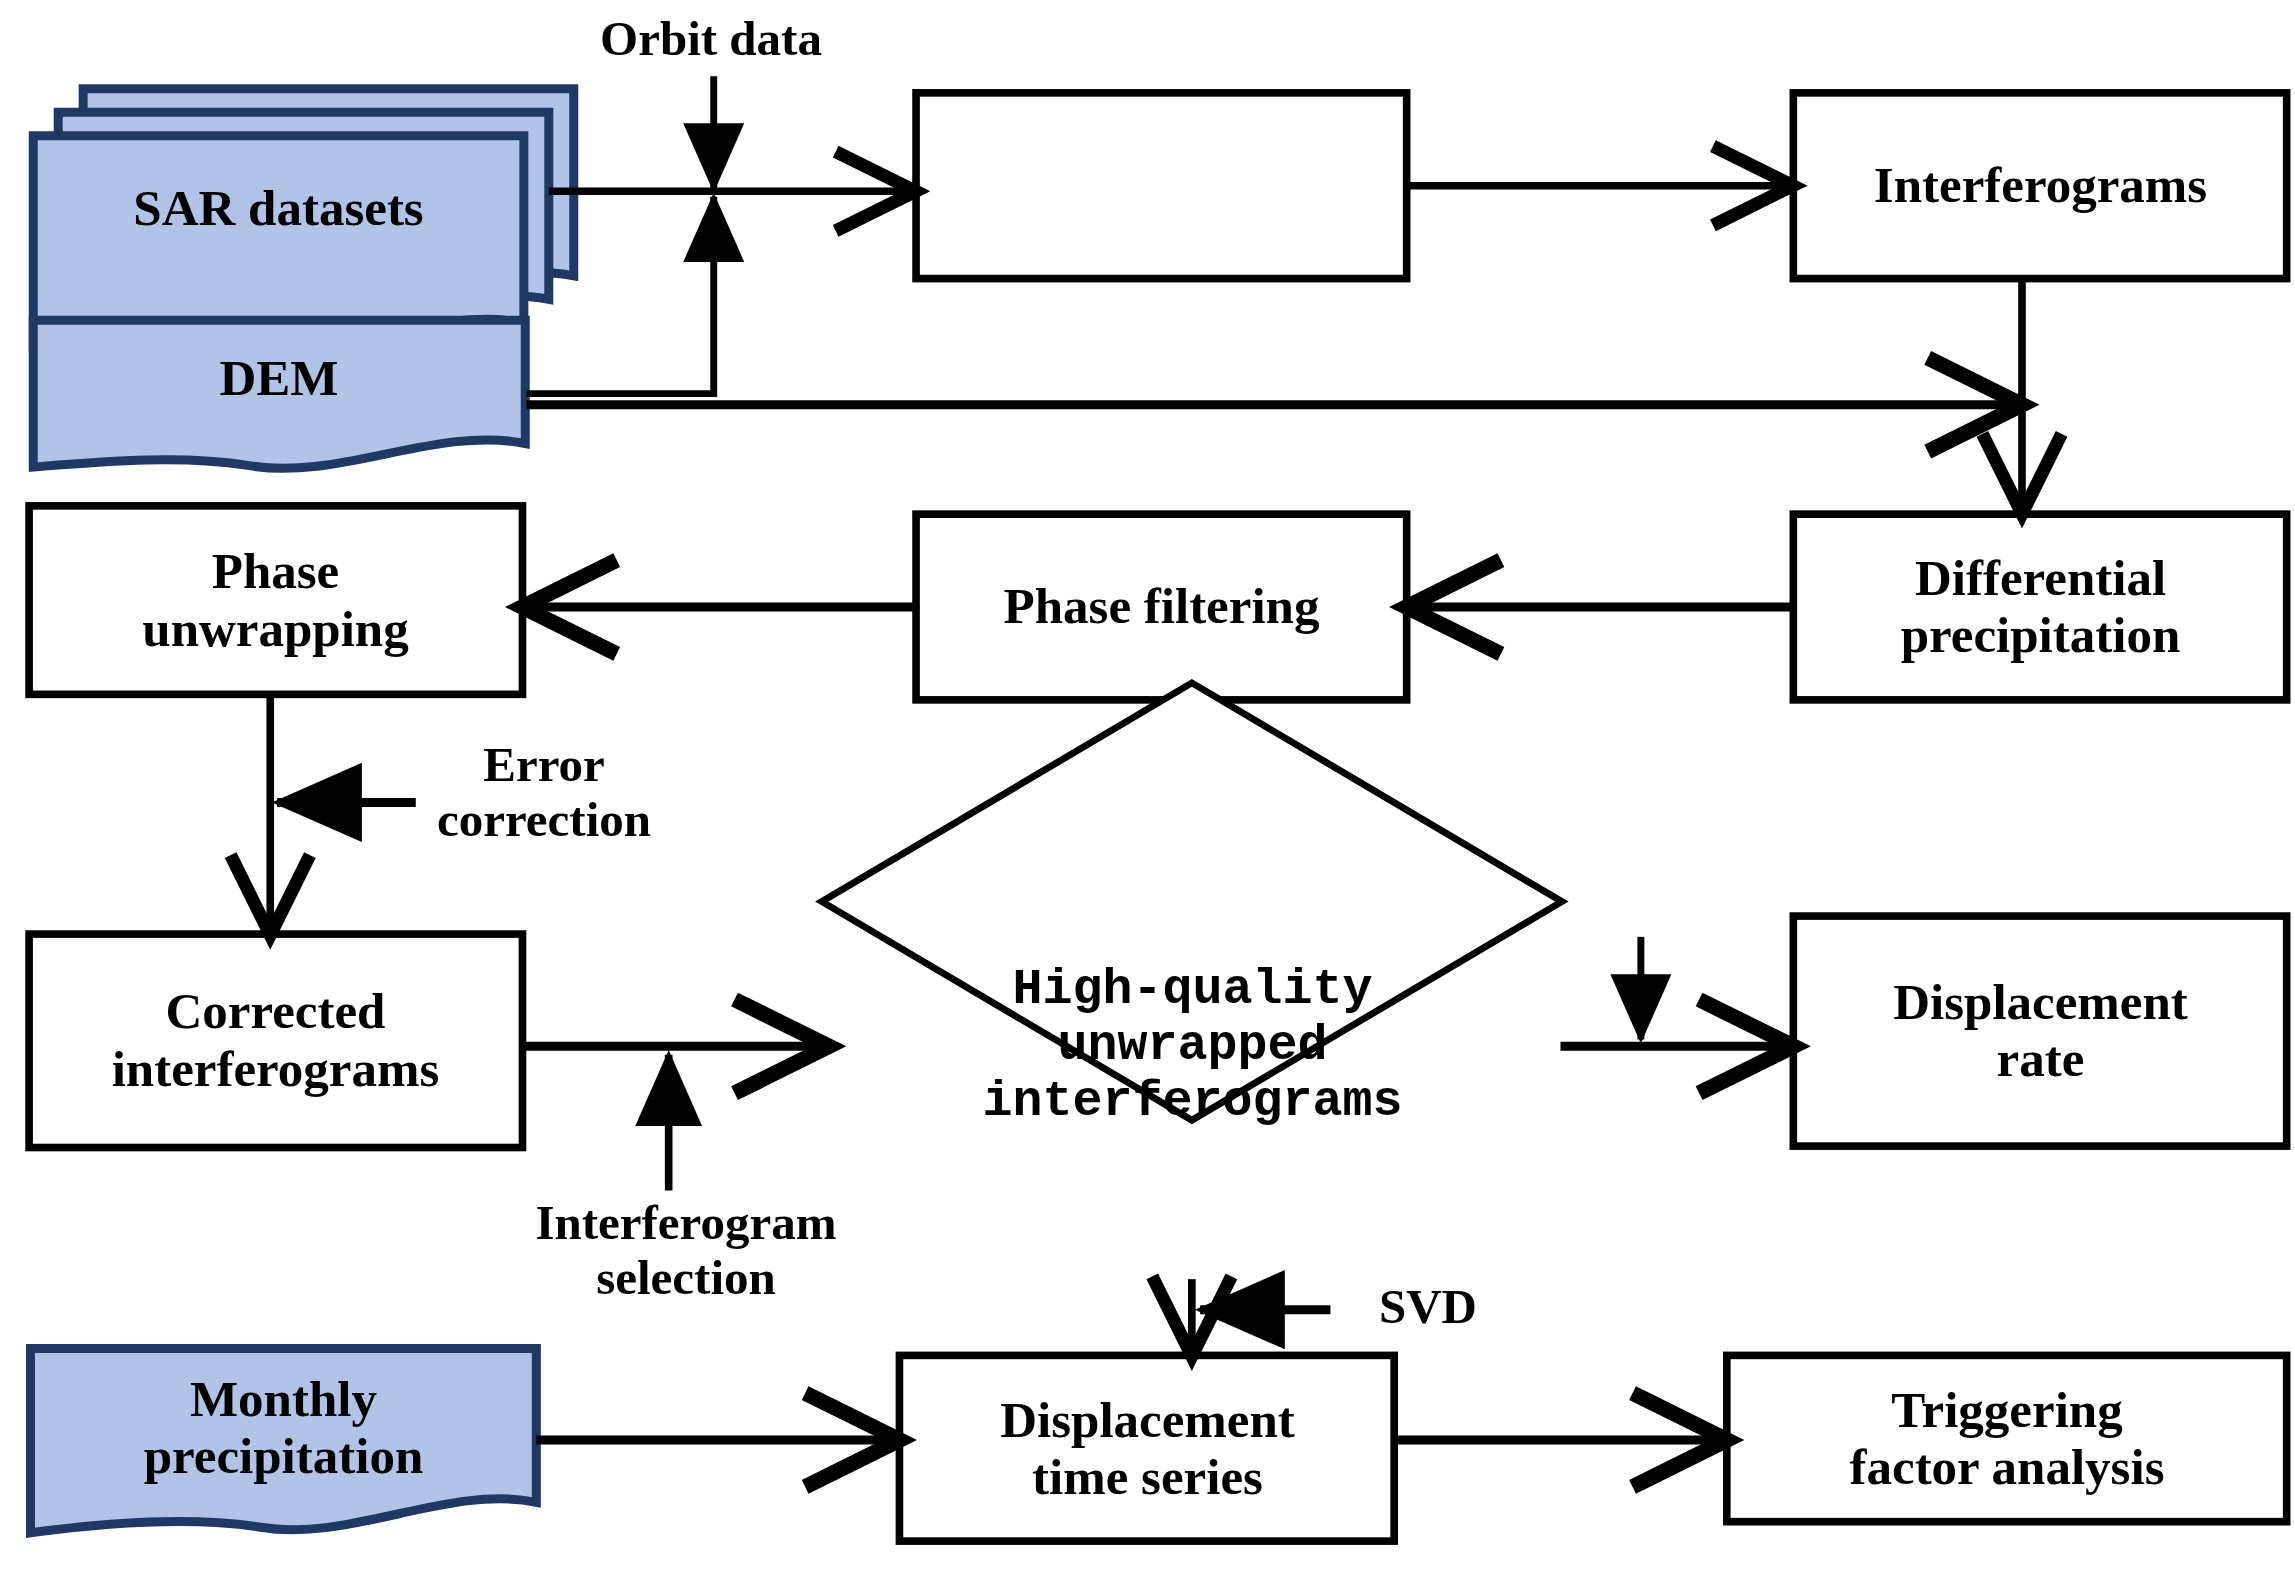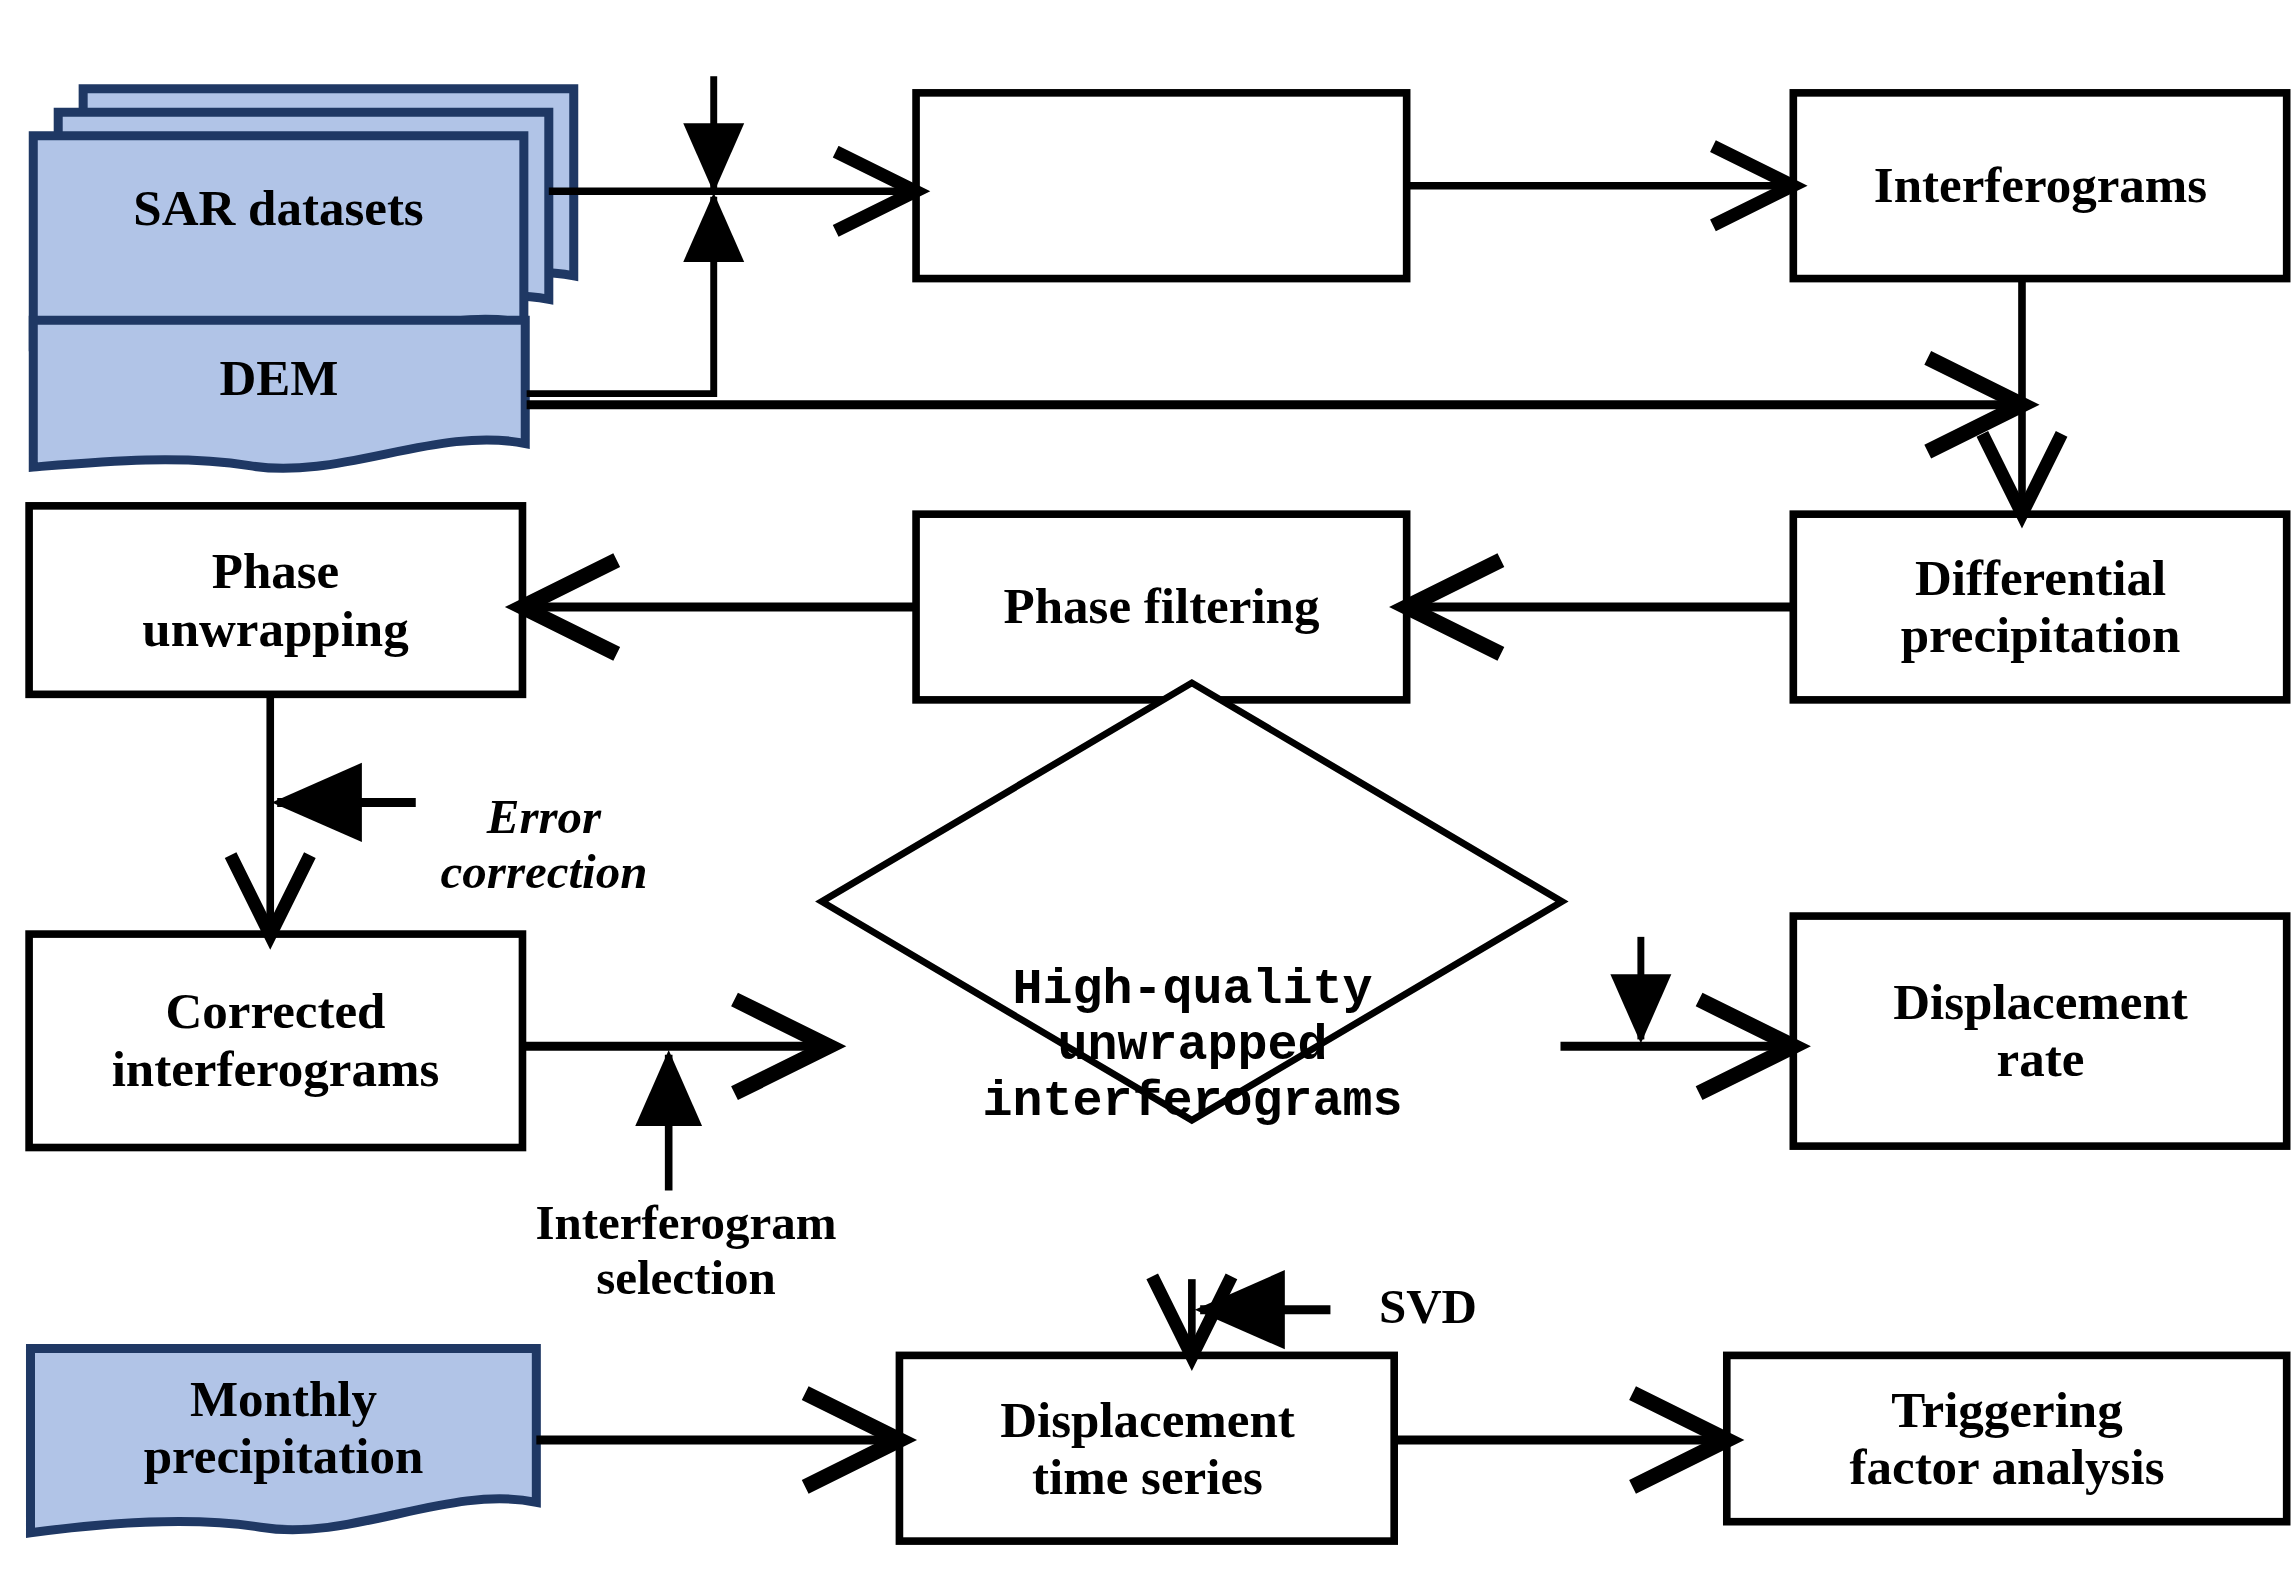--- a/index.html
+++ b/index.html
@@ -100,33 +100,34 @@
 
       <line x1="2012" y1="2078" x2="2486" y2="2078" stroke-width="13" marker-end="url(#openArrow)"></line>
 
     </g>
   </svg>
 
   <div class="lbl doclbl" style="left:33px;top:139px;width:491px;height:139px;text-align:right;">SAR datasets</div>
 
   <div class="lbl doclbl" style="left:33px;top:323px;width:492px;height:111px;">DEM</div>
 
+  <div class="lbl freelbl" style="left:548px;top:5.5px;width:326px;height:67px;">Orbit data</div>
 
 
   <div class="lbl boxlbl" style="left:1794px;top:93px;width:493px;height:186px;">Interferograms</div>
 
   <div class="lbl boxlbl" style="left:916px;top:514px;width:491px;height:186px;">Phase filtering</div>
 
   <div class="lbl boxlbl" style="left:29px;top:506px;width:493px;height:189px;">Phase
 unwrapping</div>
 
   <div class="lbl boxlbl" style="left:1794px;top:514px;width:493px;height:186px;">Differential
 precipitation</div>
 
-  <div class="lbl freelbl" style="left:395px;top:772px;width:298px;height:146px;font-style:italic;">Error
+  <div class="lbl freelbl" style="left:395px;top:720px;width:298px;height:146px;">Error
 correction</div>
 
   <div class="lbl boxlbl" style="left:29px;top:934px;width:493px;height:213px;">Corrected
 interferograms</div>
 
   <div class="lbl freelbl" style="left:485px;top:1178px;width:402px;height:146px;">Interferogram
 selection</div>
 
   <div class="lbl dialbl" style="left:922px;top:913px;width:541px;height:266px;">High-quality
 unwrapped

